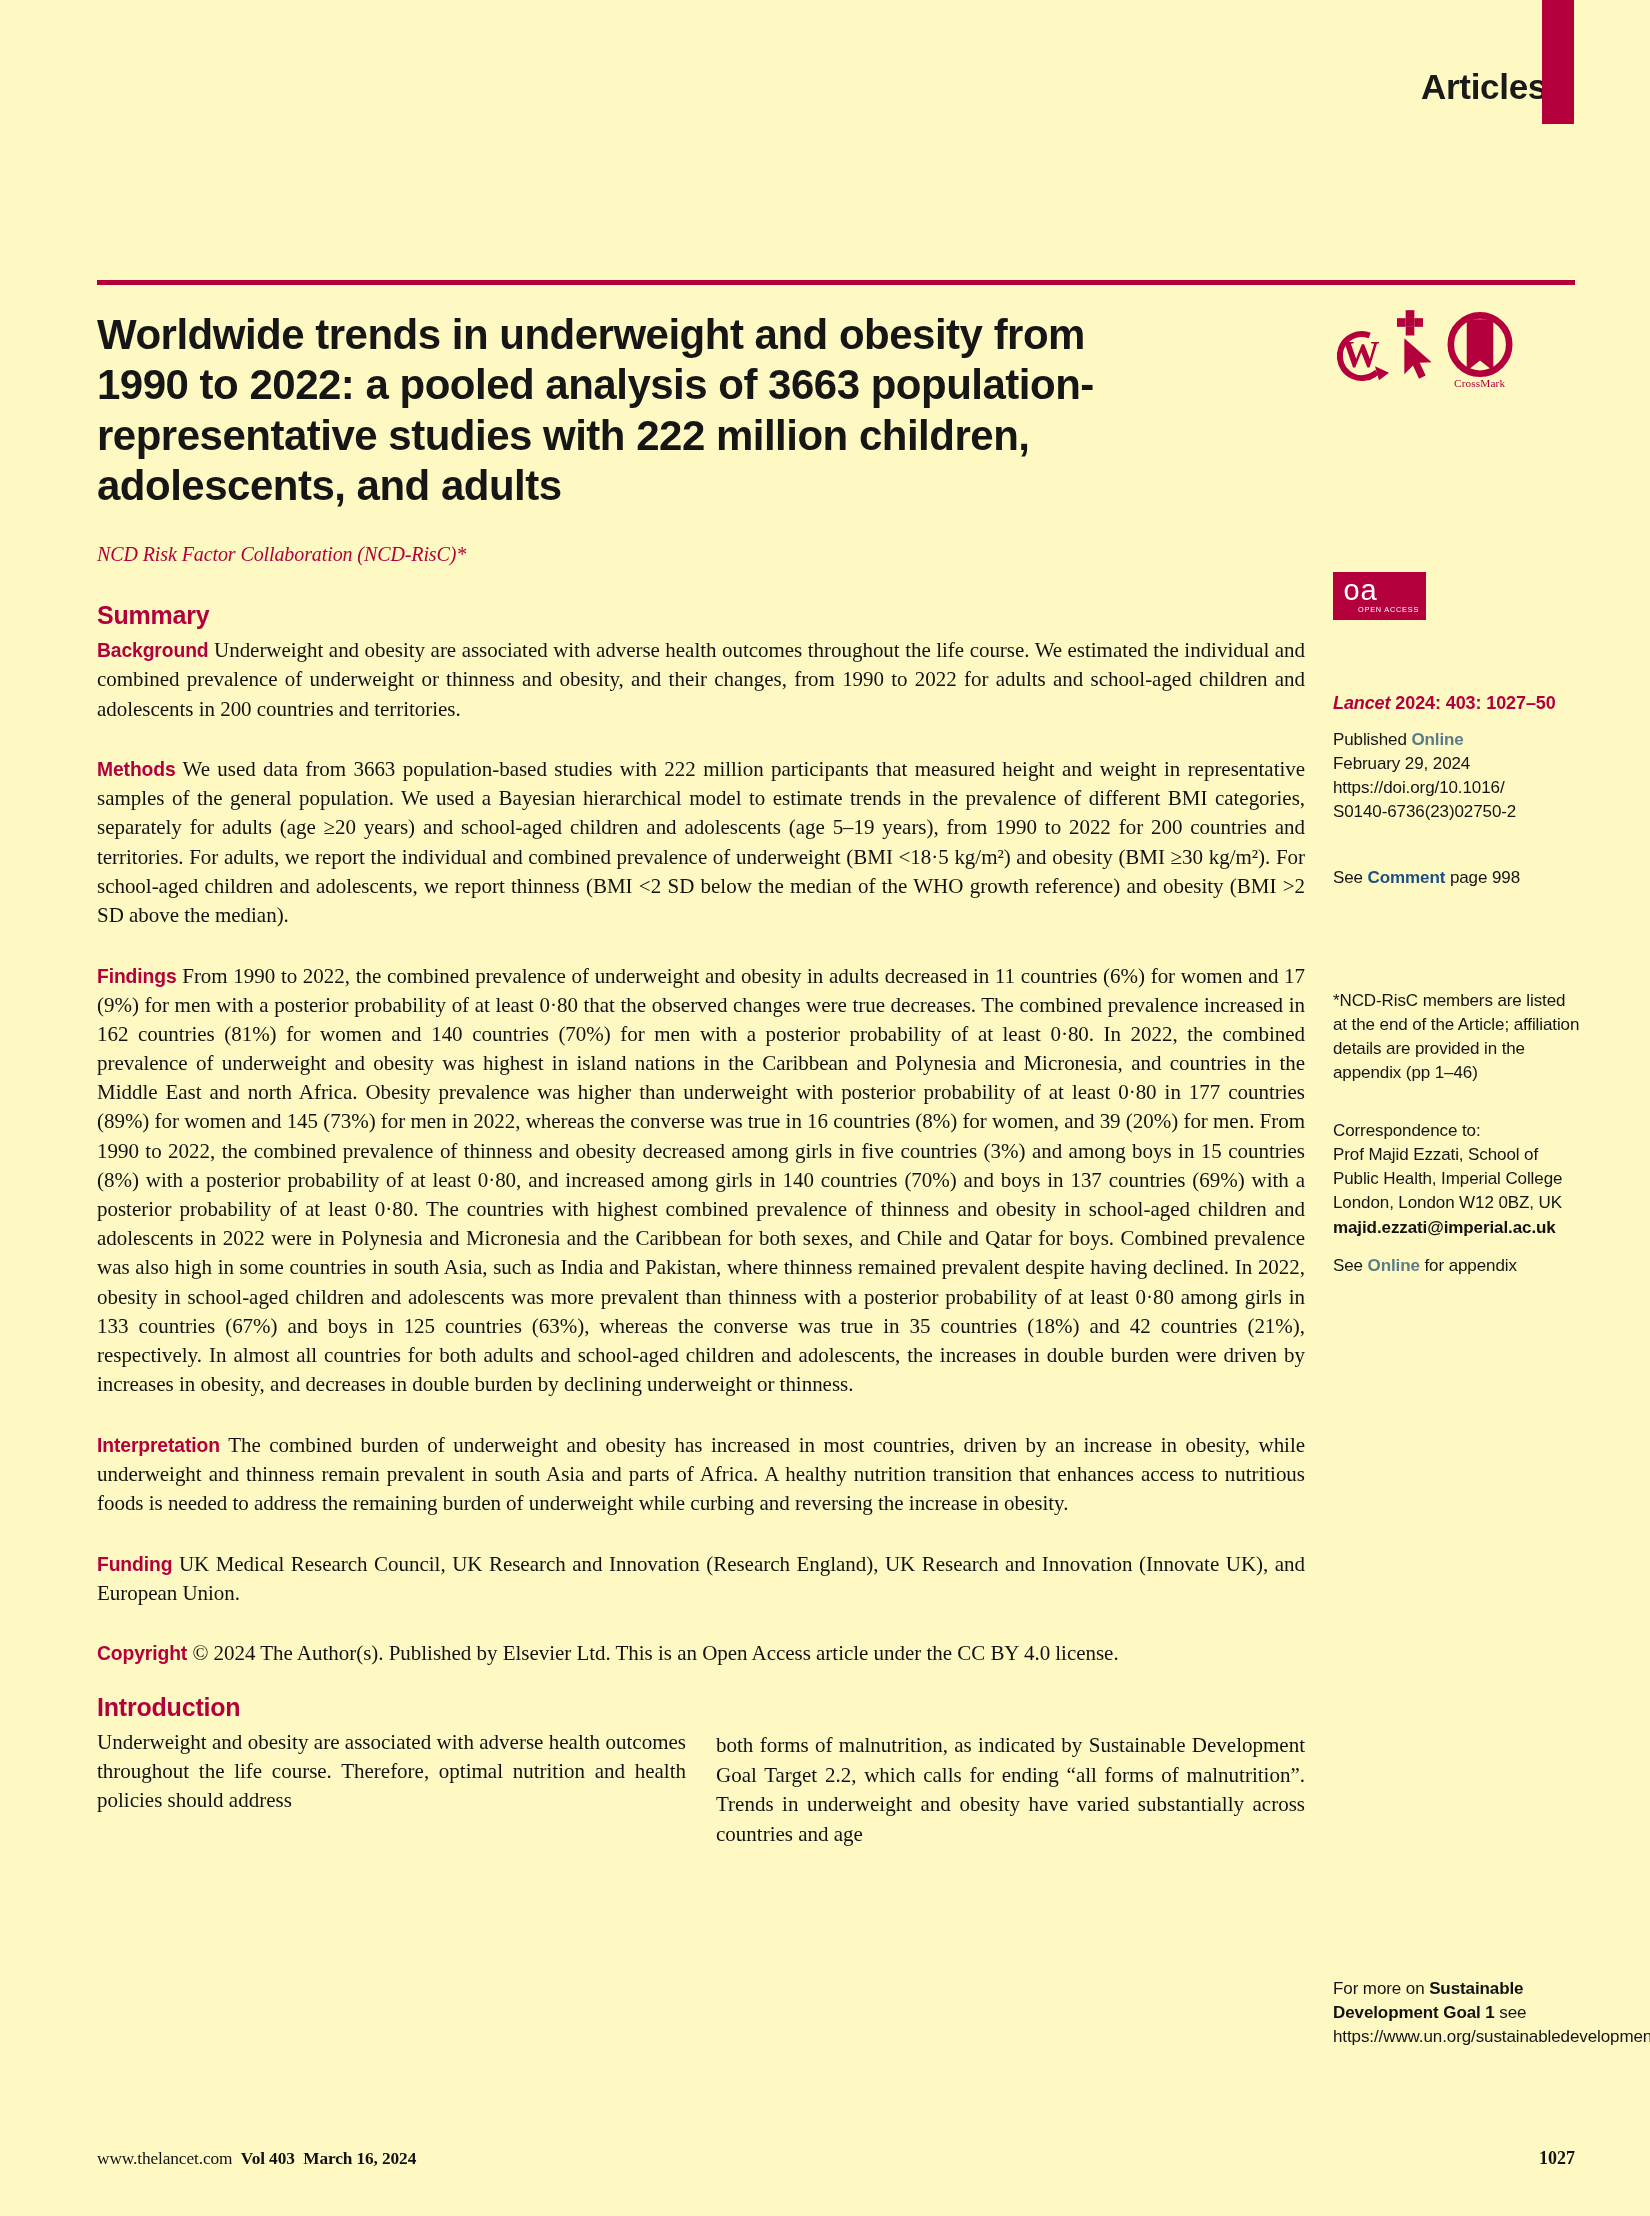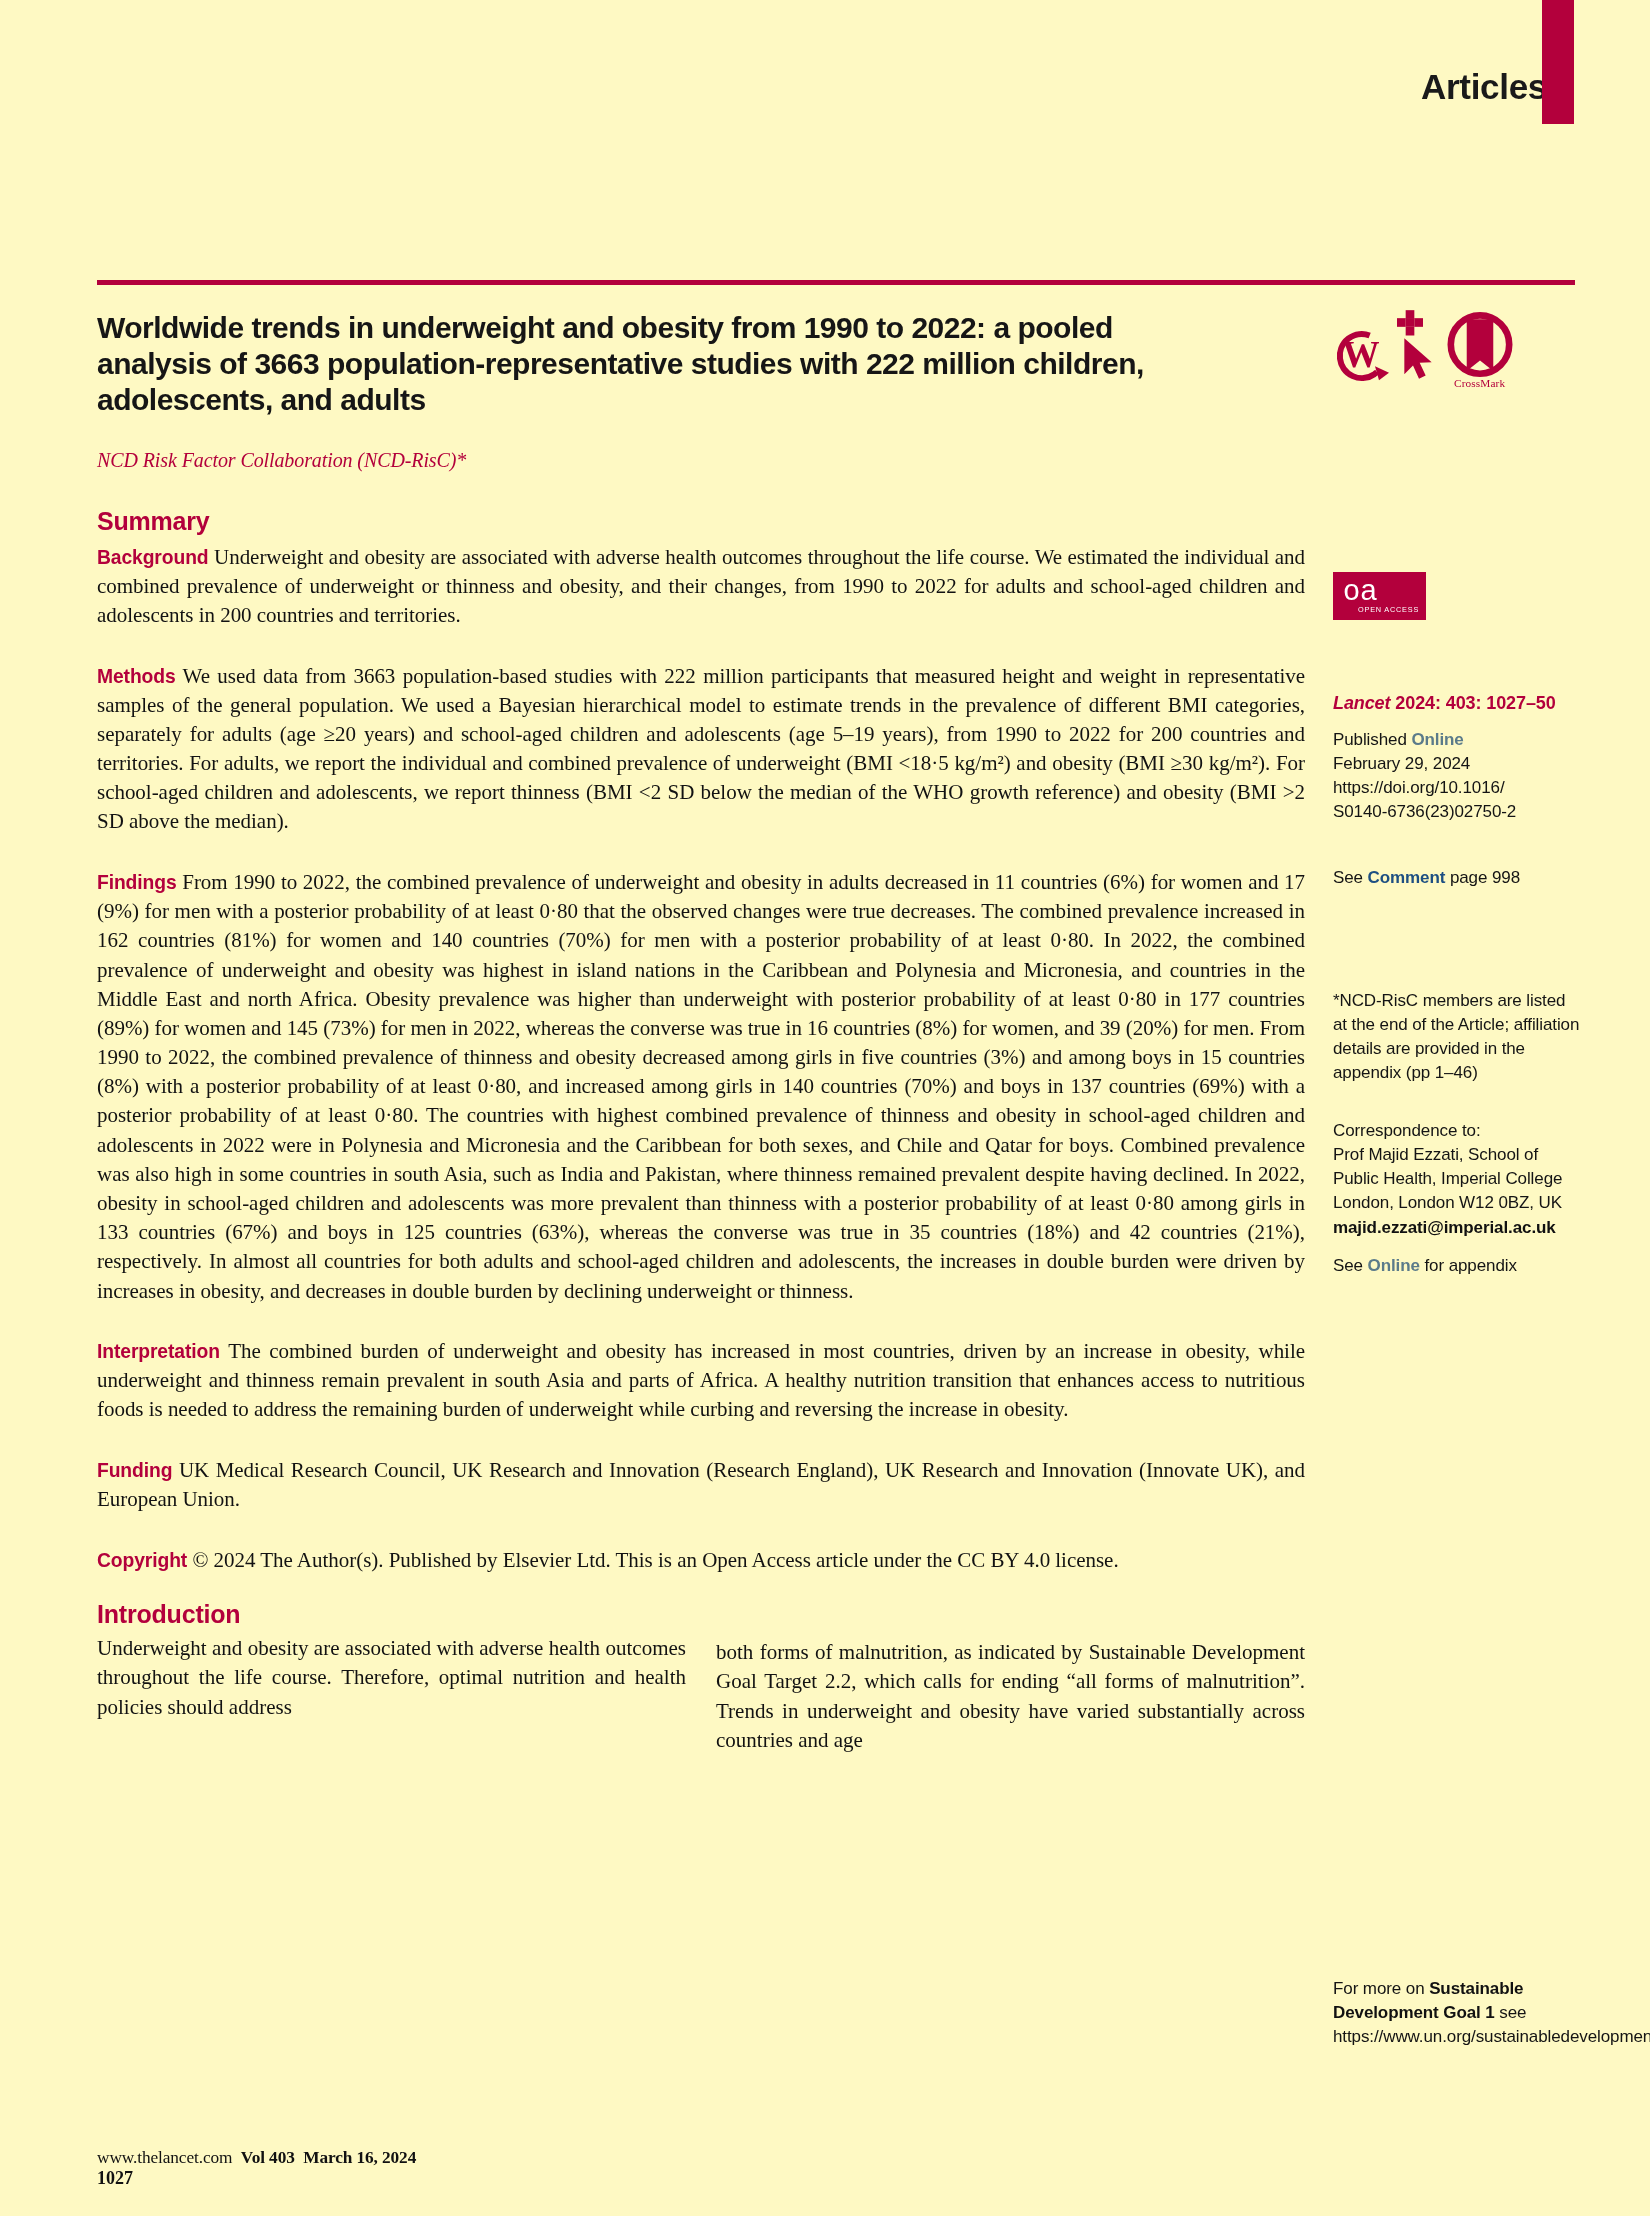--- a/index.html
+++ b/index.html
@@ -61,21 +61,21 @@
   .main-col {
     position: absolute;
     top: 310px;
     left: 97px;
     width: 1208px;
   }
 
   .article-title {
     font-family: "Liberation Sans", "DejaVu Sans", sans-serif;
     font-weight: bold;
-    font-size: 30px;
+    font-size: 42px;
     line-height: 1.20;
     letter-spacing: -0.5px;
     color: #161616;
     width: 1065px;
     margin-bottom: 31px;
   }
 
   .byline {
     font-family: "Liberation Serif", "DejaVu Serif", serif;
     font-style: italic;
@@ -229,21 +229,20 @@
     position: absolute;
     left: 97px;
     top: 2148px;
     width: 1478px;
     display: flex;
     justify-content: space-between;
     align-items: baseline;
     font-family: "Liberation Serif", "DejaVu Serif", serif;
     font-size: 17.3px;
     color: #111;
-    flex-direction: column;
   }
   .footer-left { letter-spacing: -0.1px; }
   .footer-left b { font-weight: bold; }
   .footer-page { font-weight: bold; font-size: 18px; }
 </style>
 </head>
 <body>
 
 <div class="page">
 

